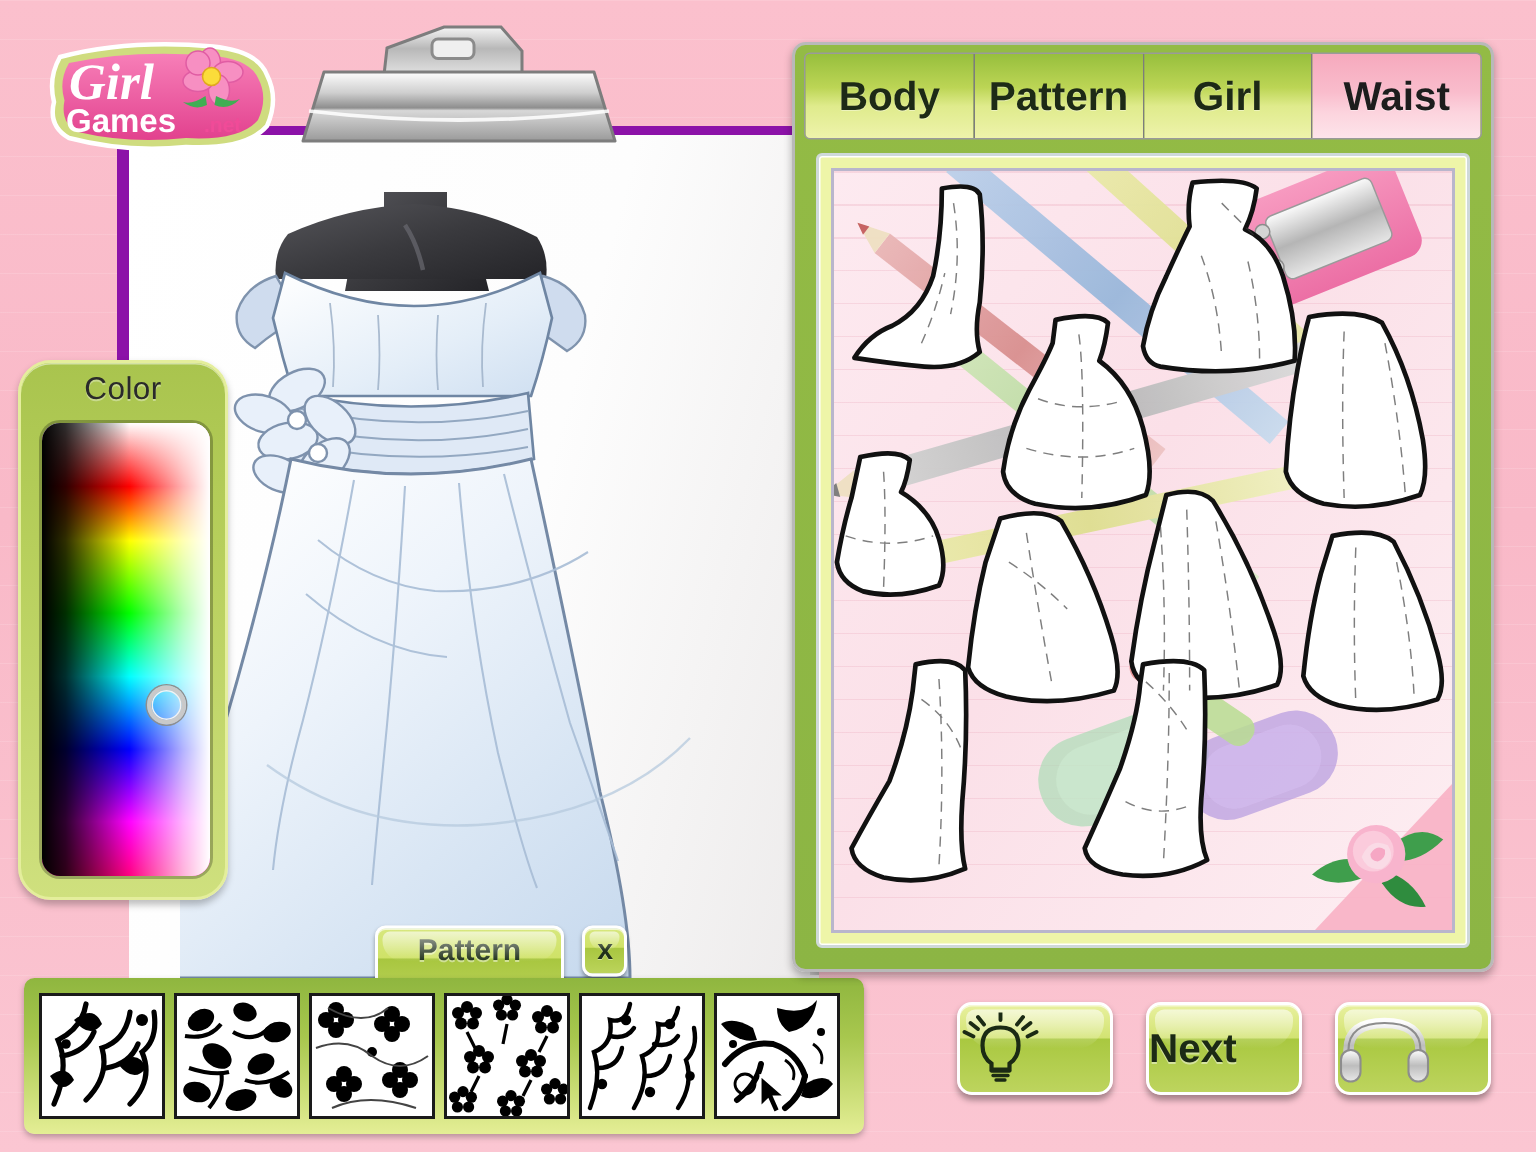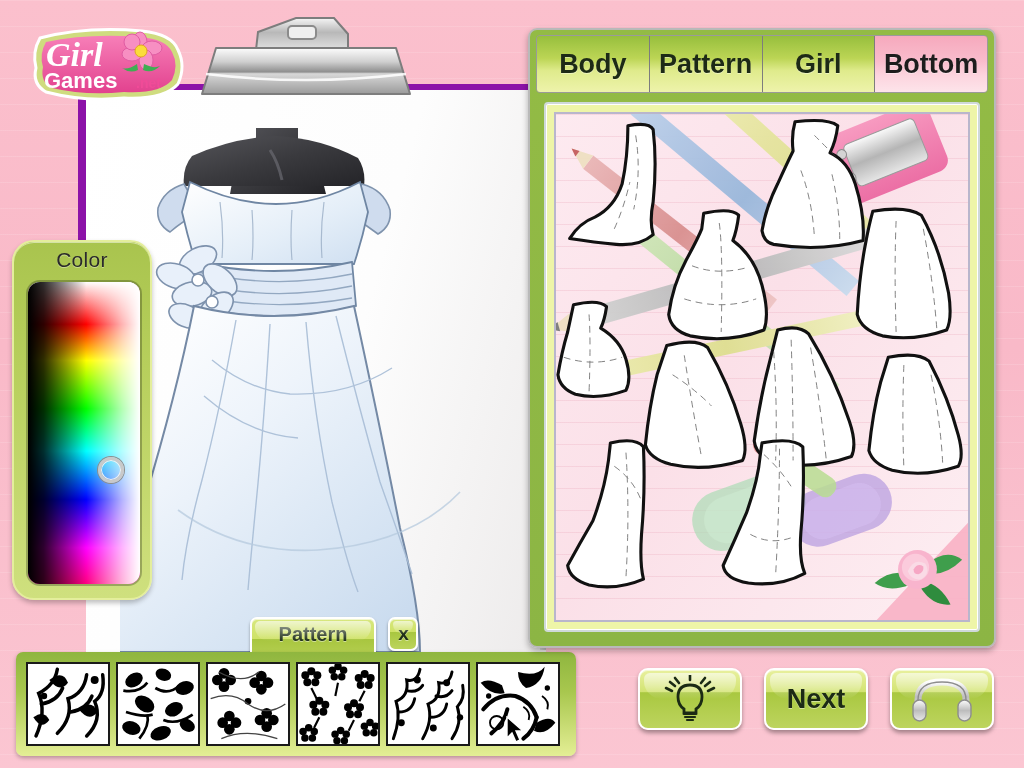--- a/index.html
+++ b/index.html
@@ -170,21 +170,21 @@
   
   #bottom-buttons {
     position:absolute; left:638px; top:668px; width:360px; height:72px;
     display:flex; gap:22px;
   }
   .big-btn {
     position:relative; width:104px; height:62px;
     background:linear-gradient(to bottom,#e8f09e 0%,#d2e372 38%,#a9c840 39%,#bdd45e 100%);
     border:2px solid #ffffff; border-radius:10px;
     box-shadow:0 3px 4px rgba(0,0,0,0.35), inset 0 1px 0 rgba(255,255,255,0.6);
-    display:flex; align-items:center; justify-content:center; cursor:pointer;
+    display:flex; align-items:center; cursor:pointer;
   }
   .big-btn::after {
     content:""; position:absolute; left:4px; right:4px; top:3px; height:44%;
     background:linear-gradient(to bottom, rgba(255,255,255,0.6), rgba(255,255,255,0));
     border-radius:6px 6px 18px 18px; pointer-events:none;
   }
   #next-btn-label {
     font-size:27px; font-weight:bold; color:#1c2a15;
     text-shadow:0 1px 0 rgba(255,255,255,0.45); position:relative; z-index:2;
   }
@@ -540,21 +540,21 @@
       <path d="M2,1 L2,22 L7,17 L11,26 L15,24 L11,15 L18,15 Z" fill="#000000" stroke="#ffffff" stroke-width="1.4"></path>
     </svg>
   </div>
 
   <div id="right-panel">
 
     <div id="tabbar">
       <div class="tab">Body</div>
       <div class="tab">Pattern</div>
       <div class="tab">Girl</div>
-      <div class="tab active">Bottom</div>
+      <div class="tab active">Waist</div>
     </div>
 
     <div id="gallery-frame">
       <div id="gallery">
         <svg viewBox="0 0 424 520" preserveAspectRatio="none">
           <defs>
             <linearGradient id="pencilBlue" x1="0" y1="0" x2="1" y2="0">
               <stop offset="0%" stop-color="#bcd0ea"></stop>
                 <stop offset="50%" stop-color="#9ab7db"></stop>
                 <stop offset="100%" stop-color="#c9dbee"></stop>

